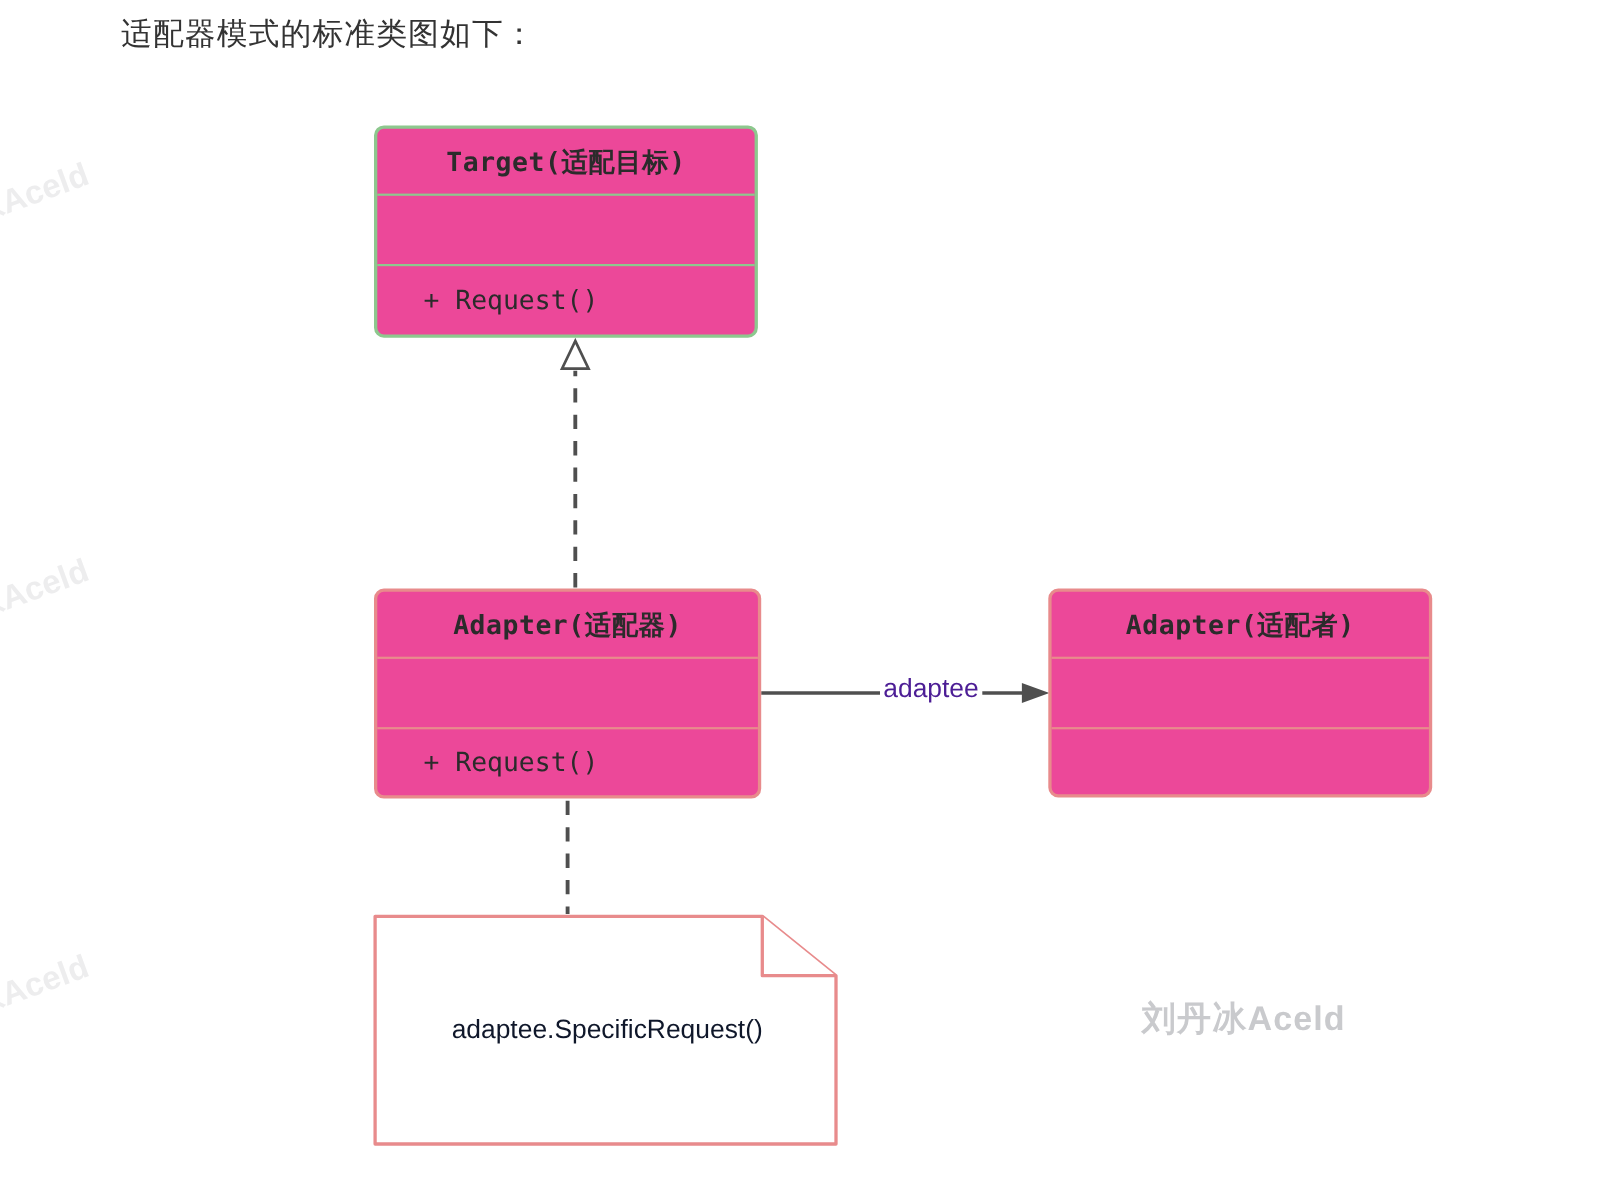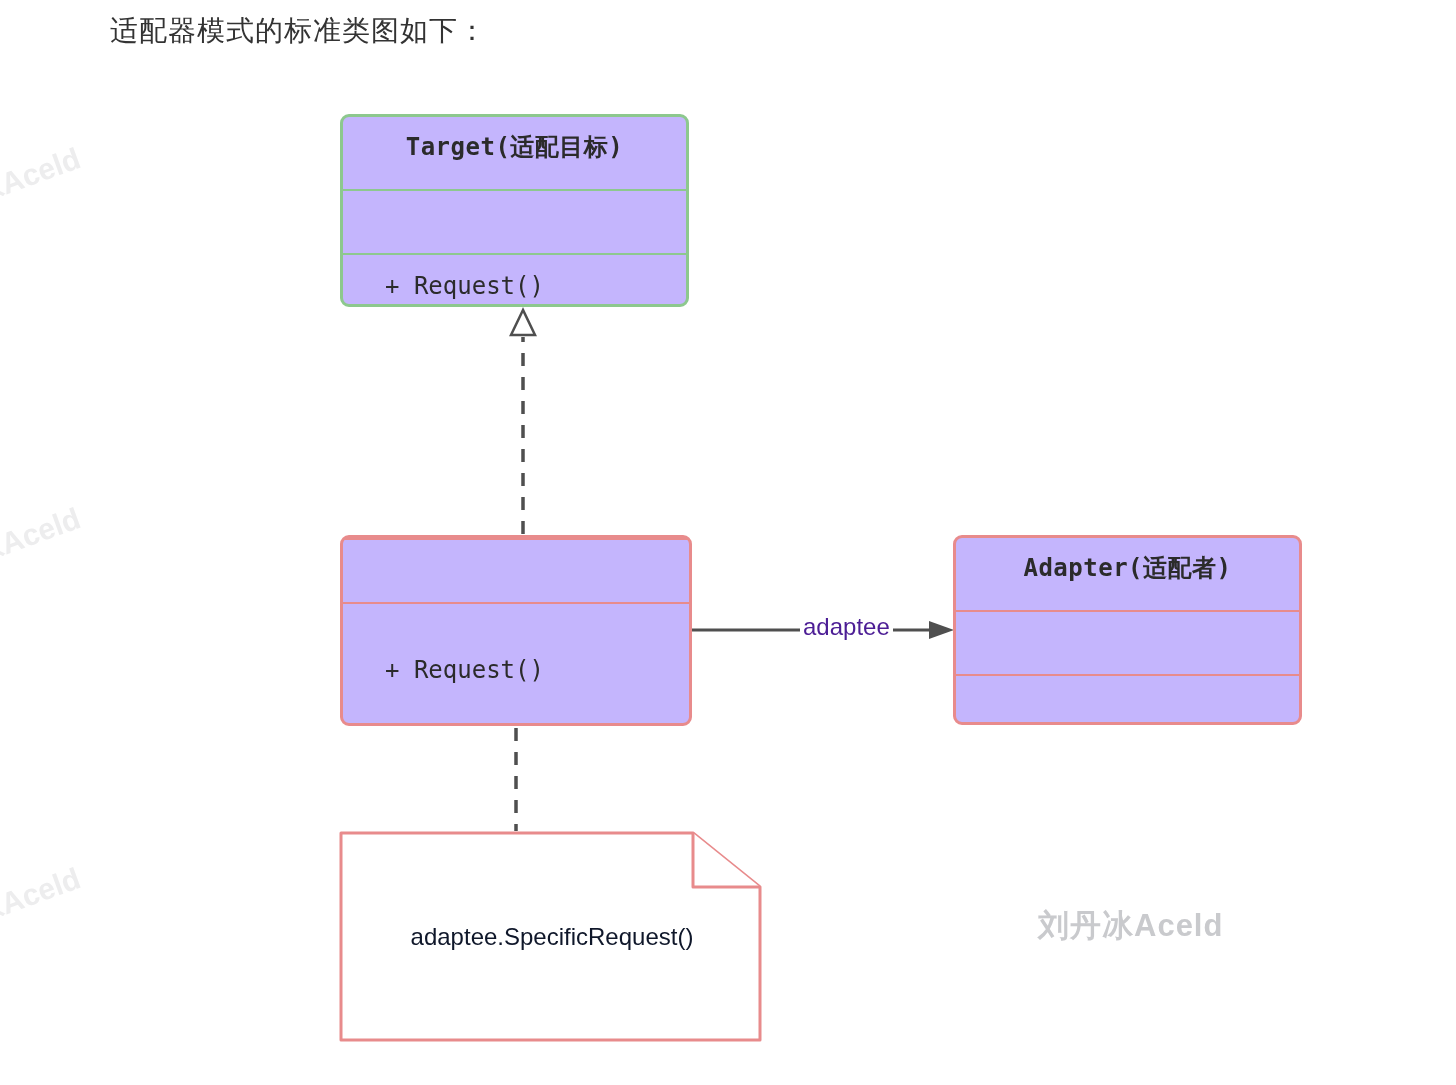--- a/index.html
+++ b/index.html
@@ -27,25 +27,24 @@
   svg.edges {
     position: absolute;
     left: 0;
     top: 0;
     width: 1456px;
     height: 1085px;
   }
   .uml-class {
     position: absolute;
     box-sizing: border-box;
-    background: #c4b5fd;
+    background: #ec4899;
     border-radius: 9px;
     display: flex;
     flex-direction: column;
-    gap: 13px;
   }
   .uml-class.green { border: 3px solid #8dc88e; }
   .uml-class.pink  { border: 3px solid #e88b8c; }
   .uml-title {
     height: 59px;
     flex: none;
     display: flex;
     align-items: center;
     justify-content: center;
     font-family: "DejaVu Sans Mono", "Liberation Mono", monospace;
@@ -138,20 +137,21 @@
     <path d="M693,833 L693,887 L760,887" fill="#ffffff" stroke="#e88b8c" stroke-width="3" stroke-linejoin="round"></path>
   </svg>
 
   <div class="uml-class green" style="left:340px; top:114px; width:349px; height:193px">
     <div class="uml-title">Target(适配目标)</div>
     <div class="uml-fields"></div>
     <div class="uml-methods">+ Request()</div>
   </div>
 
   <div class="uml-class pink" style="left:340px; top:535px; width:352px; height:191px">
+    <div class="uml-title">Adapter(适配器)</div>
     <div class="uml-fields"></div>
     <div class="uml-methods">+ Request()</div>
   </div>
 
   <div class="uml-class pink" style="left:953px; top:535px; width:349px; height:190px">
     <div class="uml-title">Adapter(适配者)</div>
     <div class="uml-fields"></div>
   </div>
 
   <div class="edge-label">adaptee</div>

